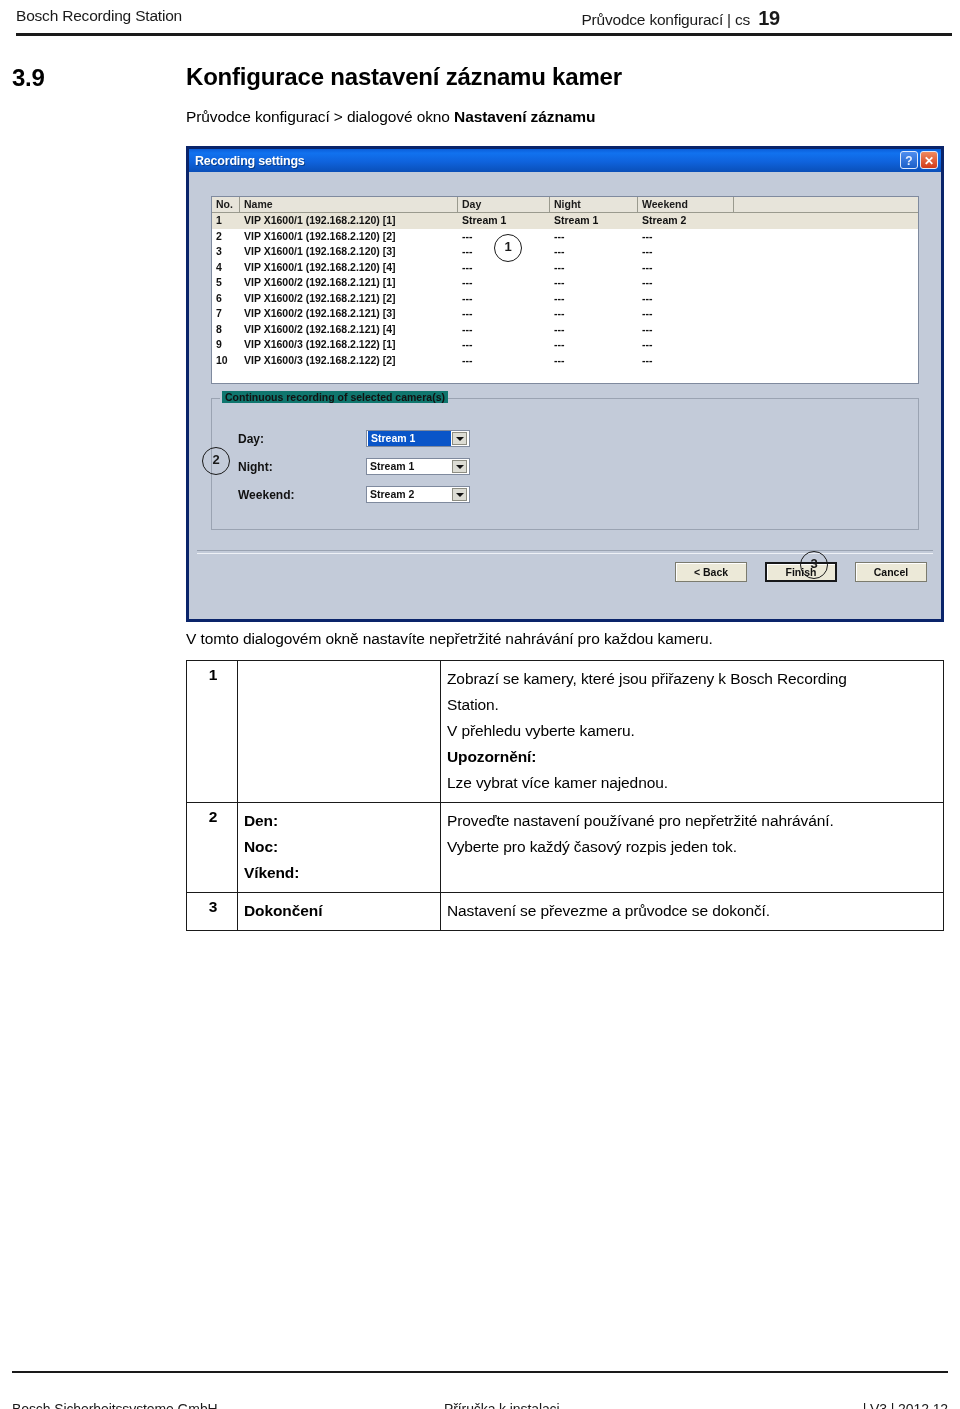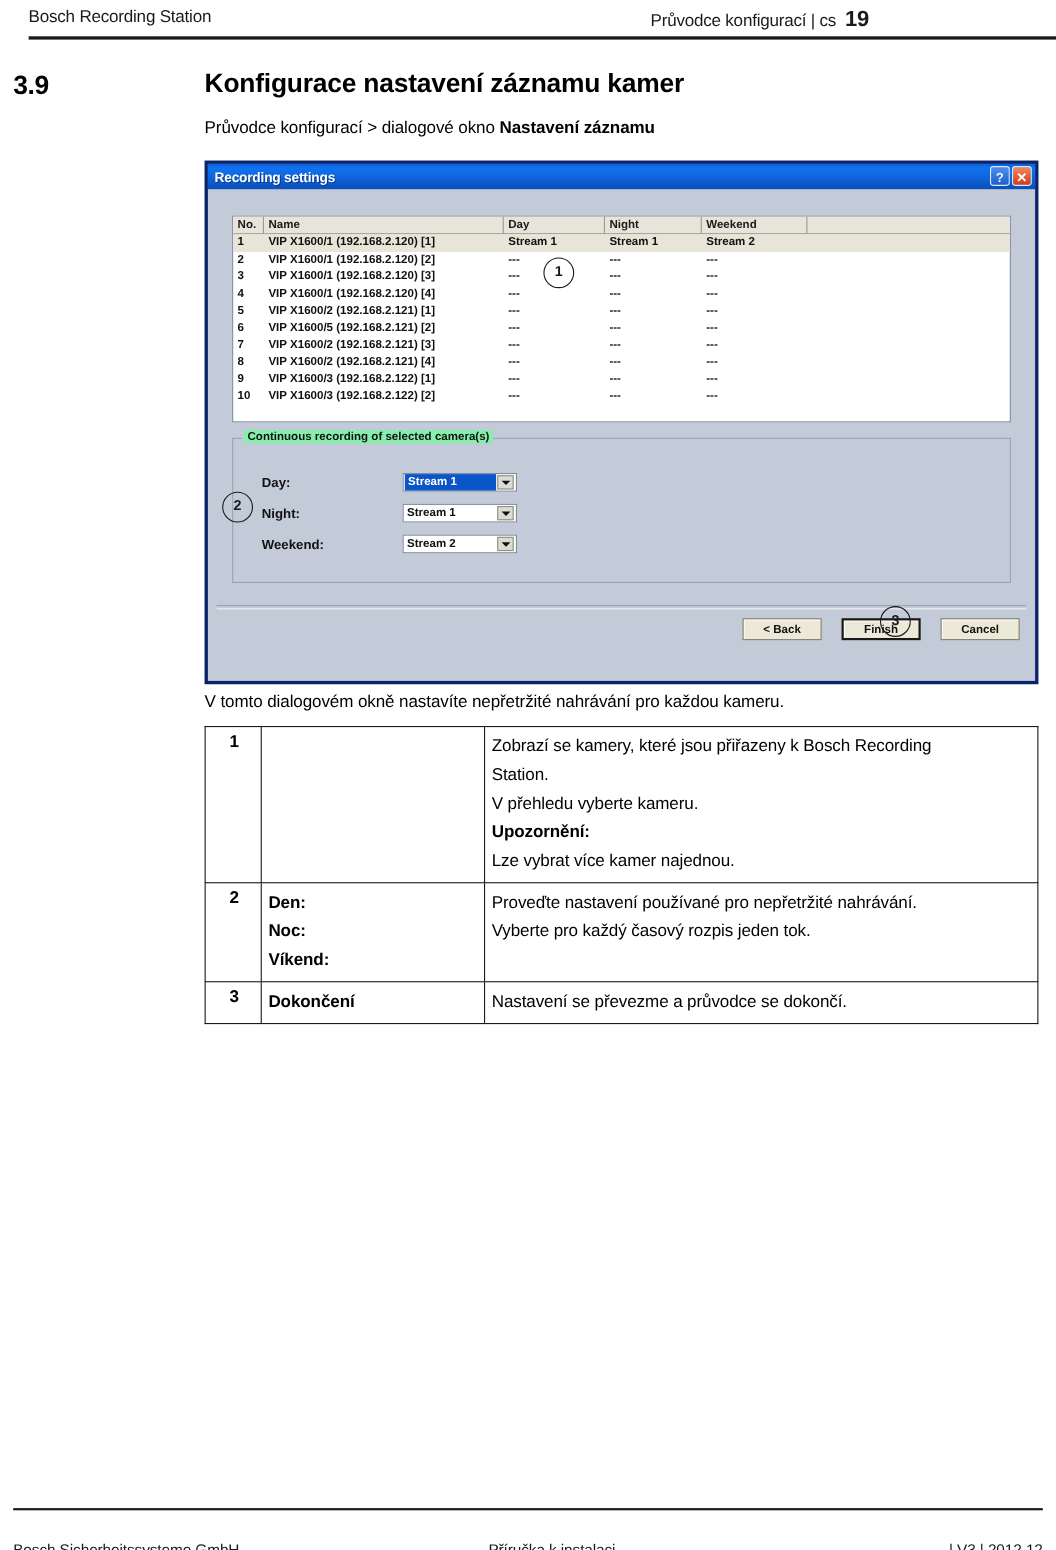--- a/index.html
+++ b/index.html
@@ -7,21 +7,21 @@
     width:960px;height:1409px;
     background:#ffffff;
     font-family:"Liberation Sans", sans-serif;
     color:#000;
     position:relative;
     overflow:hidden;
   }
 
   
   .page-header{
-    position:absolute; left:14px; top:0; width:788px; height:40px;
+    position:absolute; left:4px; top:0; width:788px; height:40px;
   }
   .hdr-left{
     position:absolute; left:12px; top:7px;
     font-size:15.5px; letter-spacing:-0.2px; color:#1a1a1a;
   }
   .hdr-right{
     position:absolute; right:12px; top:7px;
     font-size:15.5px; letter-spacing:-0.2px; color:#1a1a1a;
     white-space:nowrap;
   }
@@ -109,21 +109,21 @@
     border:1px solid #9aa3b2; border-top:none; box-sizing:border-box;
   }
   .gb-topline-l{
     position:absolute; left:0; top:0; width:8px; height:1px; background:#9aa3b2;
   }
   .gb-topline-r{
     position:absolute; left:190px; top:0; right:0; height:1px; background:#9aa3b2;
   }
   .gb-title{
     position:absolute; left:10px; top:-7px; font-size:10.5px;
-    background:#86efac; padding:0 3px; color:#111; white-space:nowrap;
+    background:#0f766e; padding:0 3px; color:#111; white-space:nowrap;
   }
   .fld-row{ position:absolute; display:flex; align-items:center; }
   .fld-label{ font-size:12px; color:#111; width:128px; }
   .combo{
     width:104px; height:17px; background:#fff;
     border:1px solid #7f8a9e; box-sizing:border-box;
     display:flex; align-items:center; position:relative;
   }
   .combo .val{
     font-size:10.5px; padding-left:3px; flex:1; line-height:15px; color:#111;
@@ -272,21 +272,21 @@
           <div class="lv-row">
             <div class="td c-no">5</div>
             <div class="td c-name">VIP X1600/2 (192.168.2.121) [1]</div>
             <div class="td c-day">---</div>
             <div class="td c-night">---</div>
             <div class="td c-week">---</div>
             <div class="td c-rest"></div>
           </div>
           <div class="lv-row">
             <div class="td c-no">6</div>
-            <div class="td c-name">VIP X1600/5 (192.168.2.121) [2]</div>
+            <div class="td c-name">VIP X1600/2 (192.168.2.121) [2]</div>
             <div class="td c-day">---</div>
             <div class="td c-night">---</div>
             <div class="td c-week">---</div>
             <div class="td c-rest"></div>
           </div>
           <div class="lv-row">
             <div class="td c-no">7</div>
             <div class="td c-name">VIP X1600/2 (192.168.2.121) [3]</div>
             <div class="td c-day">---</div>
             <div class="td c-night">---</div>

